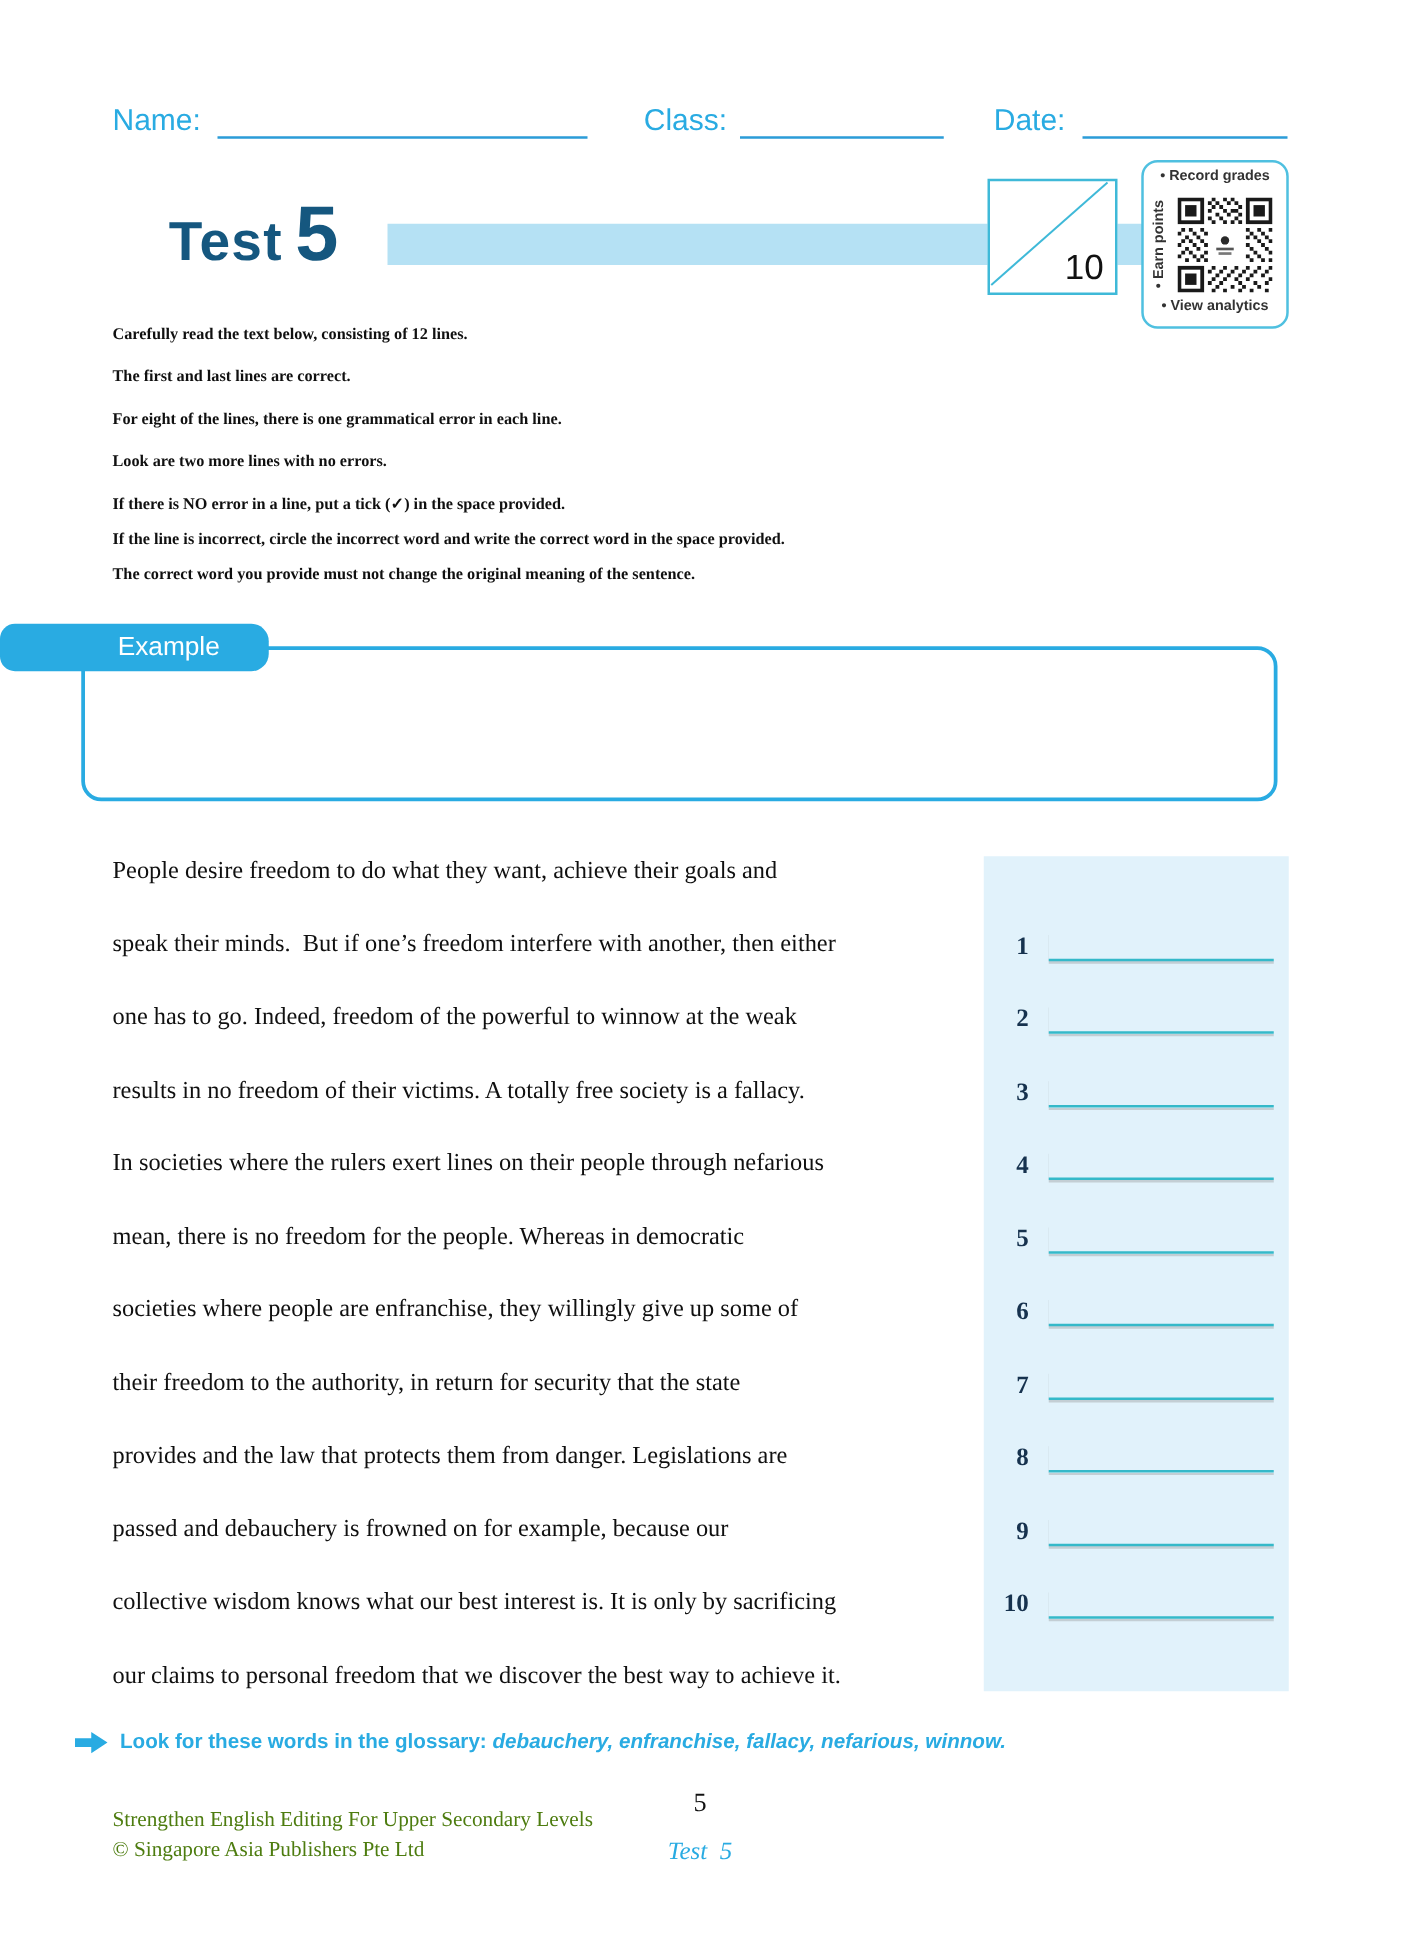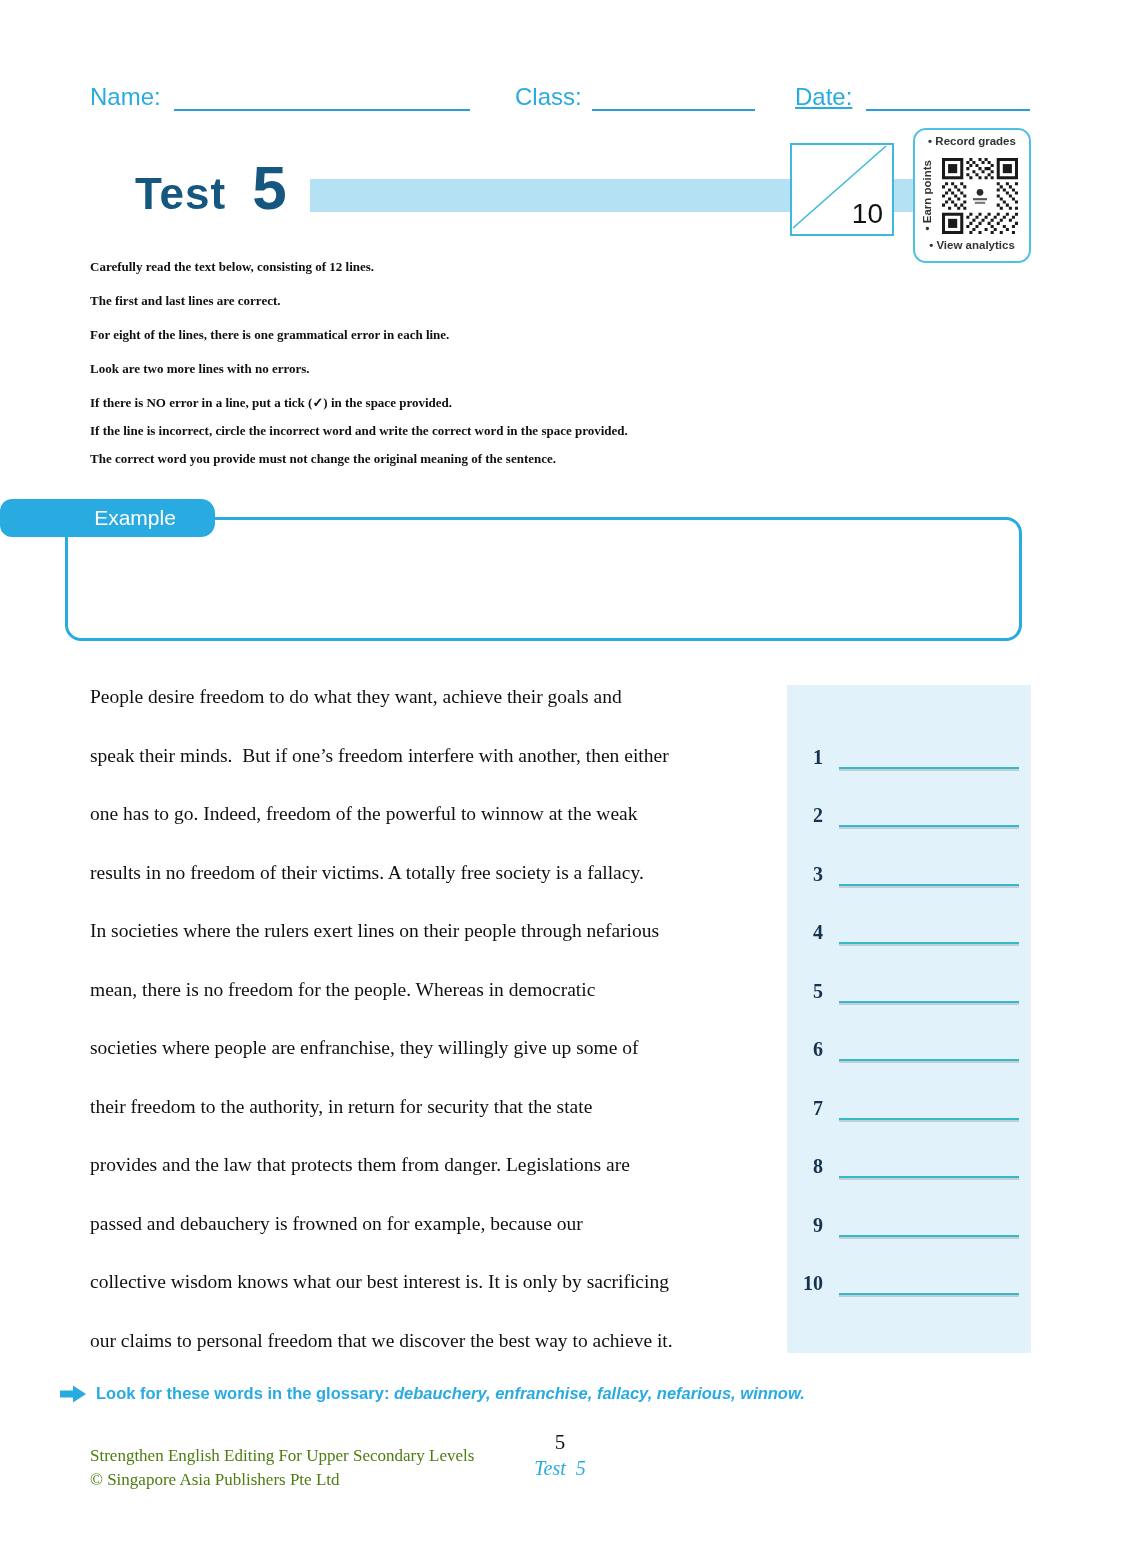--- a/index.html
+++ b/index.html
@@ -8,21 +8,21 @@
 
   
   .hdr-label{position:absolute;font-family:"Liberation Sans",sans-serif;
              font-size:24px;color:#29ABE2;}
   .hdr-line{position:absolute;height:0;border-top:2.5px solid #2B9CD8;}
 
   
   .title-bar{position:absolute;left:310px;top:179px;width:605px;height:33px;
              background:#B5E1F4;z-index:1;}
   .title{position:absolute;left:135px;top:152px;display:flex;align-items:baseline;
-         gap:26px;color:#15577F;font-family:"Liberation Sans",sans-serif;
+         gap:10px;color:#15577F;font-family:"Liberation Sans",sans-serif;
          font-weight:bold;z-index:2;}
   .title .t-word{font-size:44px;letter-spacing:1px;}
   .title .t-num{font-size:62px;}
 
   .score-box{position:absolute;left:790px;top:143px;width:100px;height:89px;
              background:#fff;border:2.5px solid #3FB9D8;z-index:3;}
   .score-box svg{position:absolute;left:0;top:0;}
   .score-total{position:absolute;right:9px;bottom:4px;
                font-family:"Liberation Sans",sans-serif;font-size:28px;color:#111;}
 
@@ -82,32 +82,32 @@
             font-size:16.5px;color:#29ABE2;}
   .glossary svg{margin-right:9px;flex:0 0 auto;}
   .glossary .words{font-style:italic;white-space:pre;}
   .glossary .prefix{white-space:pre;}
 
   
   .footer-left{position:absolute;left:90px;top:1444px;font-size:17px;
                line-height:24px;color:#4d7c0f;}
   .footer-center{position:absolute;left:515px;top:1430px;width:90px;text-align:center;}
   .footer-page{font-size:21px;color:#111;}
-  .footer-testref{font-size:20px;font-style:italic;color:#29ABE2;white-space:pre;margin-top:2px;}
+  .footer-testref{font-size:20px;font-style:italic;color:#29ABE2;white-space:pre;margin-top:15px;}
 </style>
 </head>
 <body>
 
 <div class="page">
 
   <span class="hdr-label" style="left:90px;top:83px;">Name:</span>
   <div class="hdr-line" style="left:174px;top:109px;width:296px;"></div>
   <span class="hdr-label" style="left:515px;top:83px;">Class:</span>
   <div class="hdr-line" style="left:592px;top:109px;width:163px;"></div>
-  <span class="hdr-label" style="left:795px;top:83px;text-decoration:underline;">Date:</span>
+  <span class="hdr-label" style="left:795px;top:83px;">Date:</span>
   <div class="hdr-line" style="left:866px;top:109px;width:164px;"></div>
 
   <div class="title-bar"></div>
   <div class="title">
     <span class="t-word">Test</span>
     <span class="t-num">5</span>
   </div>
 
   <div class="score-box">
     <svg width="95" height="84" viewBox="0 0 95 84">

